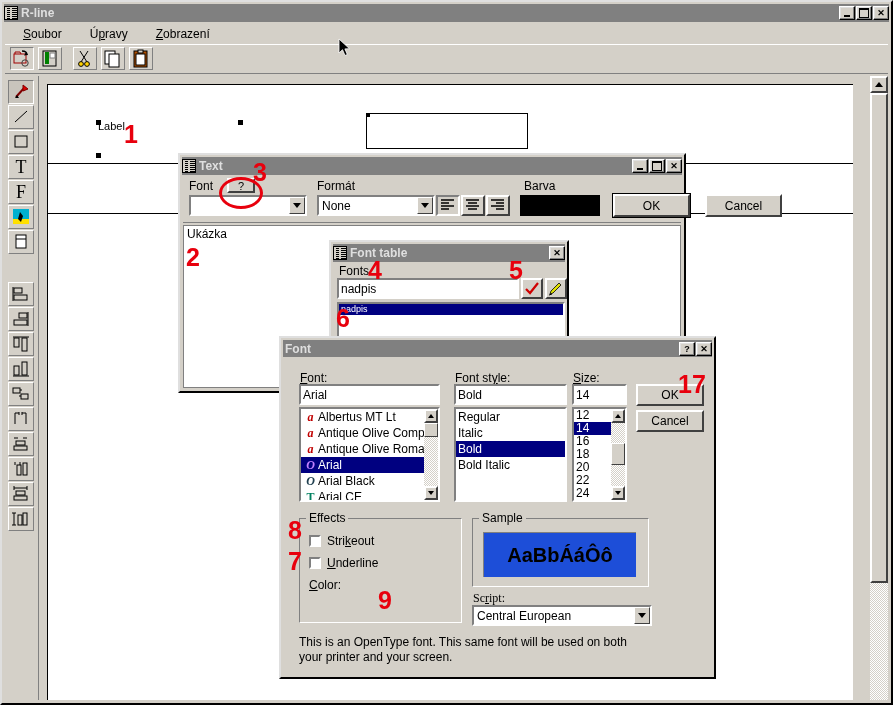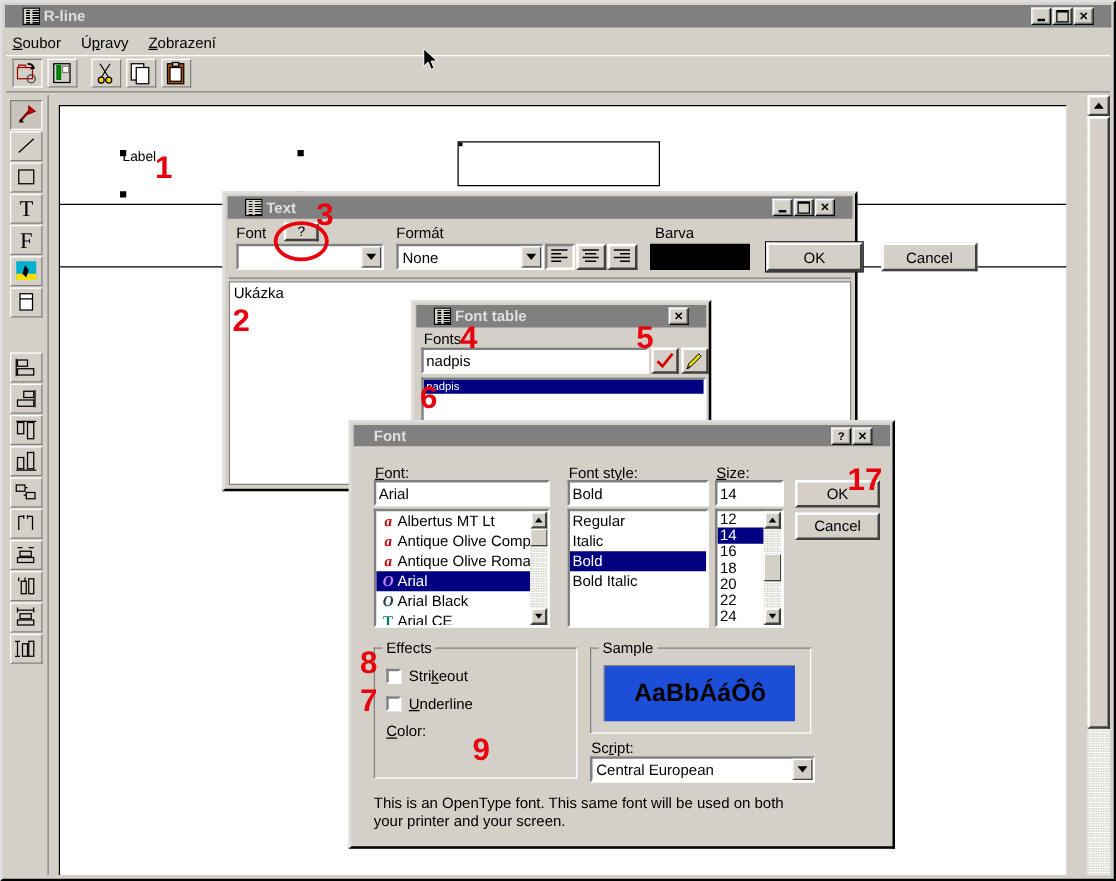--- a/index.html
+++ b/index.html
@@ -11,21 +11,21 @@
     -webkit-font-smoothing:none;
   }
   .abs{position:absolute;}
 
   .win{position:absolute;background:#d4d0c8;
        border:2px solid;border-color:#dfdfdf #000 #000 #dfdfdf;
        box-sizing:border-box;}
 
   .titlebar{position:absolute;left:2px;right:2px;top:2px;height:18px;
        background:#808080;color:#dfdfdf;font-weight:bold;font-size:12px;
-       display:flex;align-items:center;padding:0 14px;box-sizing:border-box;}
+       display:flex;align-items:center;padding:0 0;box-sizing:border-box;}
   .titlebar.dlg{background:#808080;}
   .title-text{margin-left:3px;letter-spacing:0px;}
   .tb-spacer{flex:1;}
   .sysbtn{width:16px;height:14px;background:#d4d0c8;
        border:1px solid;border-color:#ffffff #000 #000 #ffffff;
        box-shadow:inset -1px -1px 0 #808080, inset 1px 1px 0 #dfdfdf;
        display:flex;align-items:center;justify-content:center;
        font-family:"Liberation Sans",sans-serif;font-size:9px;font-weight:bold;color:#000;
        margin-left:1px;box-sizing:border-box;}
   .sysbtn.first{margin-left:0;}
@@ -35,22 +35,22 @@
   
   .appicon{width:14px;height:14px;background:#d4d0c8;border:1px solid #000;
      position:relative;box-sizing:border-box;flex:0 0 auto;}
   .appicon:before{content:"";position:absolute;left:2px;top:1px;width:3px;height:11px;
      background:repeating-linear-gradient(to bottom,#000 0 1px,#d4d0c8 1px 2px);}
   .appicon:after{content:"";position:absolute;left:7px;top:1px;width:5px;height:11px;
      background:repeating-linear-gradient(to bottom,#000 0 1px,#d4d0c8 1px 2px);}
 
   
   #mainwin{left:0;top:0;width:893px;height:705px;border-color:#dfdfdf #000 #000 #dfdfdf;}
-  #menubar{position:absolute;left:0;top:22px;height:20px;right:3px;
-      display:flex;align-items:center;gap:0px;}
+  #menubar{position:absolute;left:13px;top:22px;height:20px;right:3px;
+      display:flex;align-items:center;gap:12px;}
   .menu-item{padding:2px 8px;font-size:12px;color:#000;}
   .menu-item u{text-decoration:underline;}
 
   #toolbar{position:absolute;left:3px;top:44px;right:3px;height:26px;background:#d4d0c8;}
   .tbtn{width:24px;height:23px;background:#d4d0c8;
      border:1px solid;border-color:#ffffff #808080 #808080 #ffffff;
      position:absolute;top:1px;box-sizing:border-box;}
   .tbtn.pressed{border-color:#808080 #ffffff #ffffff #808080;}
 
   #ltoolbar{position:absolute;left:3px;top:74px;width:34px;bottom:3px;background:#d4d0c8;}
@@ -501,21 +501,21 @@
   <span class="lab abs" style="left:28px;top:240px;"><u>C</u>olor:</span>
 
   <div class="grp" style="left:191px;top:180px;width:175px;height:67px;">
     <span class="grp-title">Sample</span>
   </div>
   <div class="abs" style="left:202px;top:194px;width:152px;height:44px;background:#1d4ed8;
        border-left:1px solid #808080;border-top:1px solid #808080;
        display:flex;align-items:center;justify-content:center;
        font-family:'Liberation Sans',sans-serif;font-weight:bold;font-size:20px;">AaBbÁáÔô</div>
 
-  <span class="lab abs" style="left:192px;top:253px;">Sc<u>r</u>ipt:</span>
+  <span class="lab abs" style="left:192px;top:253px;font-family:Liberation Serif, serif;">Sc<u>r</u>ipt:</span>
   <div class="combo" style="left:191px;top:267px;width:180px;height:21px;">
     <span class="txt">Central European</span>
     <span class="arrowbtn">
         <span class="arr-dn"></span>
       </span>
   </div>
 
   <div class="abs" style="left:18px;top:297px;width:350px;font-size:12px;line-height:15px;">This is an OpenType font. This same font will be used on both your printer and your screen.</div>
 </div>
 

